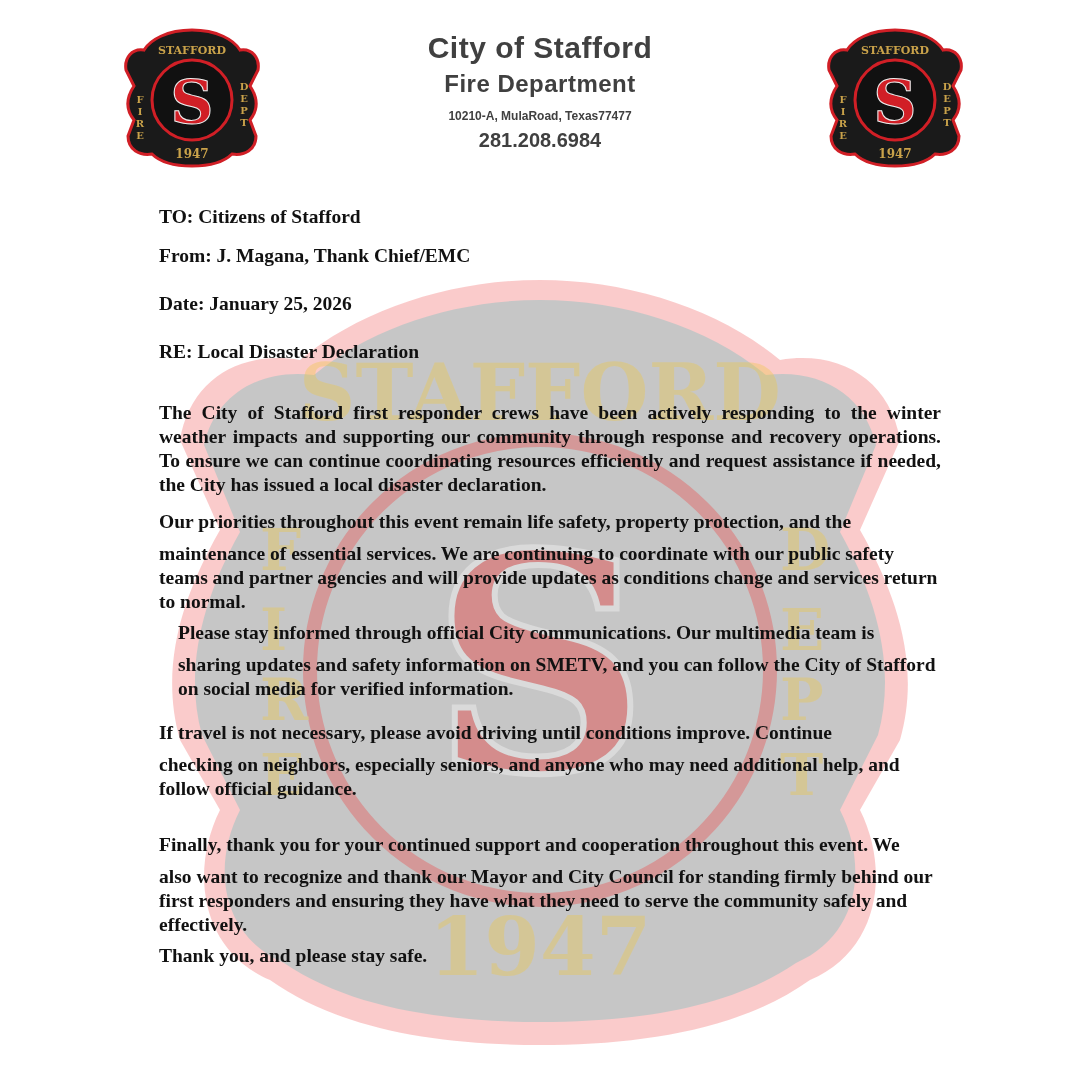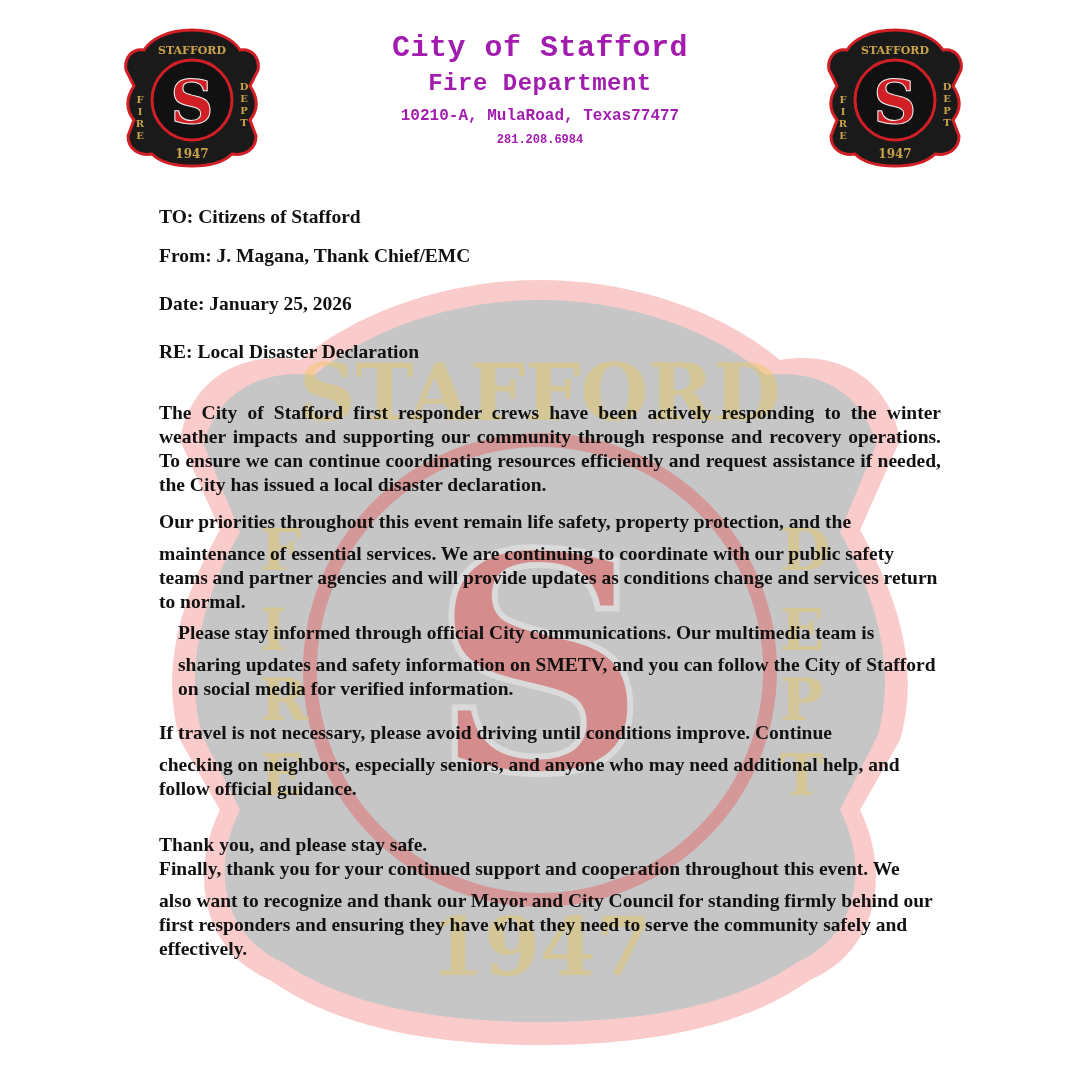--- a/index.html
+++ b/index.html
@@ -3,26 +3,26 @@
 <meta charset="utf-8">
 <style>
   html, body { margin:0; padding:0; }
   body {
     width:1080px; height:1080px; background:#ffffff; position:relative; overflow:hidden;
     font-family: "Liberation Serif", serif; color:#111;
   }
   .watermark { position:absolute; left:160px; top:270px; width:760px; height:780px; z-index:0; }
   .header-title {
     position:absolute; left:300px; top:30px; width:480px; text-align:center;
-    font-family: Liberation Mono, monospace; font-weight:900; color:#a21caf; z-index:2;
+    font-family: Liberation Sans, sans-serif; font-weight:900; color:#404040; z-index:2;
   }
   .header-title .l1 { font-size:30px; line-height:36px; letter-spacing:0.5px; }
   .header-title .l2 { font-size:24px; line-height:36px; letter-spacing:0.5px; }
-  .header-title .l3 { font-size:16px; line-height:24px; margin-top:2px; }
-  .header-title .l4 { font-size:12px; line-height:24px; }
+  .header-title .l3 { font-size:12px; line-height:24px; margin-top:2px; }
+  .header-title .l4 { font-size:20px; line-height:24px; }
   .badge { position:absolute; width:140px; height:140px; z-index:2; }
   .badge.left { left:122px; top:28px; }
   .badge.right { left:825px; top:28px; }
   .letter { position:absolute; left:159px; top:205px; width:782px; z-index:2; font-size:19.5px; line-height:24px;font-weight:bold; }
   .meta { margin:0; }
   .meta.to { margin-bottom:15px; }
   .meta.from { margin-bottom:24px; }
   .meta.date { margin-bottom:24px; }
   .meta.re { margin-bottom:37px; }
   p.body { margin:0; }
@@ -115,20 +115,20 @@
     <span class="gap"></span>
     <span>sharing updates and safety information on SMETV, and you can follow the City of Stafford on social media for verified information.</span>
   </p>
 
   <p class="body p4">
     <span>If travel is not necessary, please avoid driving until conditions improve. Continue</span>
     <span class="gap"></span>
     <span>checking on neighbors, especially seniors, and anyone who may need additional help, and follow official guidance.</span>
   </p>
 
-  <p class="body">Thank you, and please stay safe.</p>
-
   <p class="body p5">
     <span>Finally, thank you for your continued support and cooperation throughout this event. We</span>
     <span class="gap"></span>
     <span>also want to recognize and thank our Mayor and City Council for standing firmly behind our first responders and ensuring they have what they need to serve the community safely and effectively.</span>
   </p>
+
+  <p class="body">Thank you, and please stay safe.</p>
 </div>
 
 </body></html>

